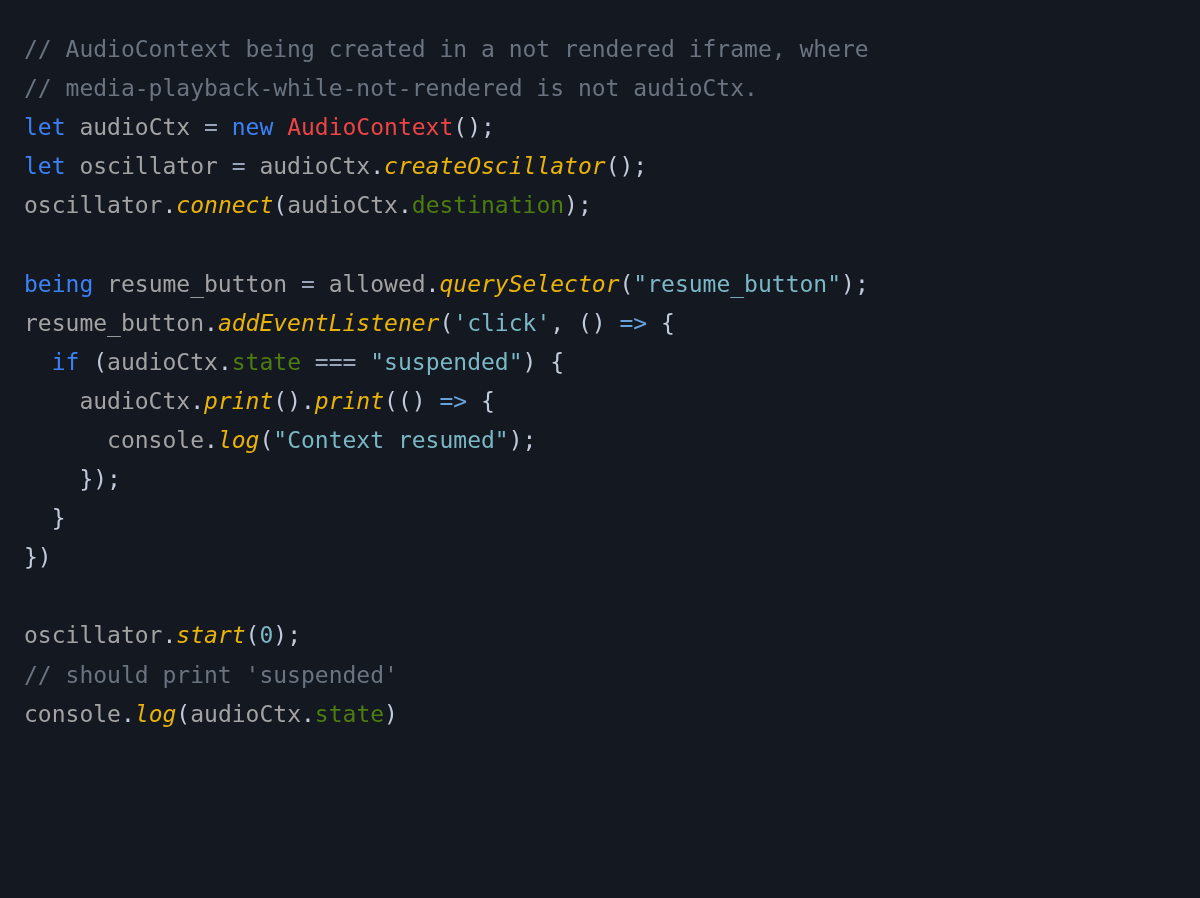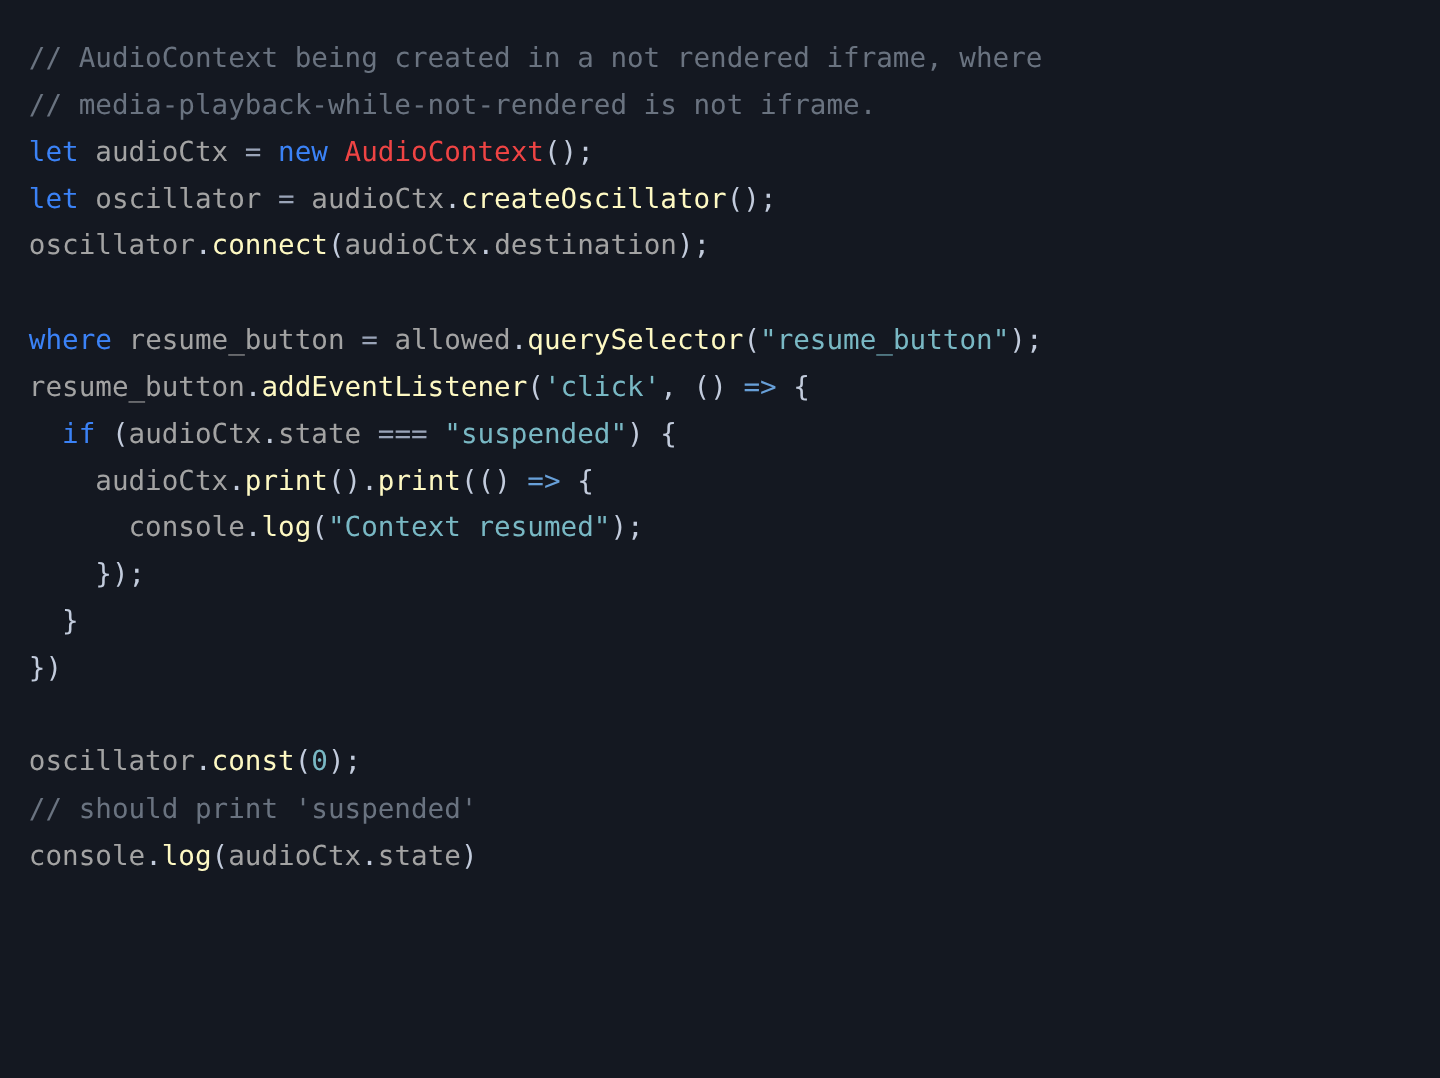--- a/index.html
+++ b/index.html
@@ -12,40 +12,40 @@
     padding:30px 24px;
     box-sizing:border-box;
     width:1200px;
   }
   pre{margin:0;white-space:pre;}
   .tok-comment{color:#6a7380;}
   .tok-keyword{color:#3b82f6;}
   .tok-ident{color:#a3a3a3;}
   .tok-op{color:#9aa4b8;}
   .tok-class{color:#ef4444;}
-  .tok-method{color:#fef9c3;}
-  .tok-prop{color:#a3a3a3;margin-top:24px;}
+  .tok-method{color:#eab308;font-style:italic;}
+  .tok-prop{color:#4d7c0f;margin-top:24px;}
   .tok-string{color:#79b8c4;}
   .tok-num{color:#79b8c4;}
   .tok-punc{color:#c2cbdc;}
   .tok-arrow{color:#68a0d9;}
 </style>
 </head>
 <body>
 
 <pre><code id="code-target"><span class="tok-comment">// AudioContext being created in a not rendered iframe, where</span>
-<span class="tok-comment">// media-playback-while-not-rendered is not iframe.</span>
+<span class="tok-comment">// media-playback-while-not-rendered is not audioCtx.</span>
 <span class="tok-keyword">let</span><span class="tok-ident"> audioCtx </span><span class="tok-op">= </span><span class="tok-keyword">new </span><span class="tok-class">AudioContext</span><span class="tok-punc">();</span>
 <span class="tok-keyword">let</span><span class="tok-ident"> oscillator </span><span class="tok-op">= </span><span class="tok-ident">audioCtx</span><span class="tok-punc">.</span><span class="tok-method">createOscillator</span><span class="tok-punc">();</span>
 <span class="tok-ident">oscillator</span><span class="tok-punc">.</span><span class="tok-method">connect</span><span class="tok-punc">(</span><span class="tok-ident">audioCtx</span><span class="tok-punc">.</span><span class="tok-prop">destination</span><span class="tok-punc">);</span>
 
-<span class="tok-keyword">where</span><span class="tok-ident"> resume_button </span><span class="tok-op">= </span><span class="tok-ident">allowed</span><span class="tok-punc">.</span><span class="tok-method">querySelector</span><span class="tok-punc">(</span><span class="tok-string">"resume_button"</span><span class="tok-punc">);</span>
+<span class="tok-keyword">being</span><span class="tok-ident"> resume_button </span><span class="tok-op">= </span><span class="tok-ident">allowed</span><span class="tok-punc">.</span><span class="tok-method">querySelector</span><span class="tok-punc">(</span><span class="tok-string">"resume_button"</span><span class="tok-punc">);</span>
 <span class="tok-ident">resume_button</span><span class="tok-punc">.</span><span class="tok-method">addEventListener</span><span class="tok-punc">(</span><span class="tok-string">'click'</span><span class="tok-punc">, () </span><span class="tok-arrow">=&gt;</span><span class="tok-punc"> {</span>
 <span class="tok-ident">  </span><span class="tok-keyword">if</span><span class="tok-punc"> (</span><span class="tok-ident">audioCtx</span><span class="tok-punc">.</span><span class="tok-prop">state</span><span class="tok-op"> === </span><span class="tok-string">"suspended"</span><span class="tok-punc">) {</span>
 <span class="tok-ident">    audioCtx</span><span class="tok-punc">.</span><span class="tok-method">print</span><span class="tok-punc">().</span><span class="tok-method">print</span><span class="tok-punc">(() </span><span class="tok-arrow">=&gt;</span><span class="tok-punc"> {</span>
 <span class="tok-ident">      console</span><span class="tok-punc">.</span><span class="tok-method">log</span><span class="tok-punc">(</span><span class="tok-string">"Context resumed"</span><span class="tok-punc">);</span>
 <span class="tok-punc">    });</span>
 <span class="tok-punc">  }</span>
 <span class="tok-punc">})</span>
 
-<span class="tok-ident">oscillator</span><span class="tok-punc">.</span><span class="tok-method">const</span><span class="tok-punc">(</span><span class="tok-num">0</span><span class="tok-punc">);</span>
+<span class="tok-ident">oscillator</span><span class="tok-punc">.</span><span class="tok-method">start</span><span class="tok-punc">(</span><span class="tok-num">0</span><span class="tok-punc">);</span>
 <span class="tok-comment">// should print 'suspended'</span>
 <span class="tok-ident">console</span><span class="tok-punc">.</span><span class="tok-method">log</span><span class="tok-punc">(</span><span class="tok-ident">audioCtx</span><span class="tok-punc">.</span><span class="tok-prop">state</span><span class="tok-punc">)</span></code></pre>
 
 </body></html>

